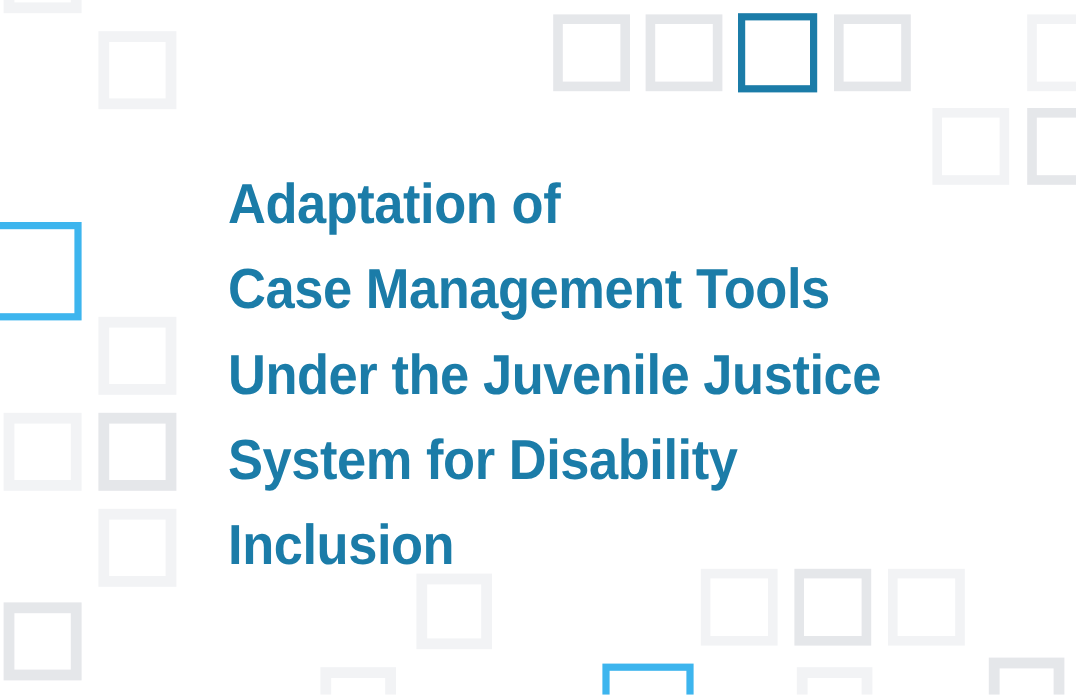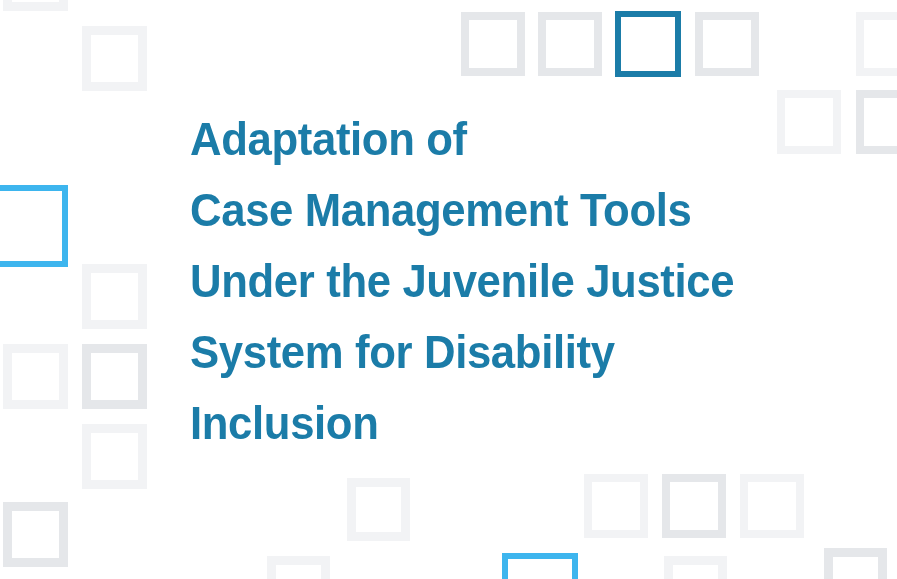--- a/index.html
+++ b/index.html
@@ -20,21 +20,21 @@
   .sq {
     position: absolute;
     box-sizing: border-box;
     background: transparent;
   }
 
   
   #title-block {
     position: absolute;
     left: 190px;
-    top: 103px;
+    top: 134px;
     width: 660px;
     z-index: 5;
   }
   .title-line {
     font-family: "Liberation Sans Narrow", "Liberation Sans", "DejaVu Sans", sans-serif;
     font-weight: bold;
     font-size: 47px;
     line-height: 71px;
     letter-spacing: -0.4px;
     white-space: nowrap;

